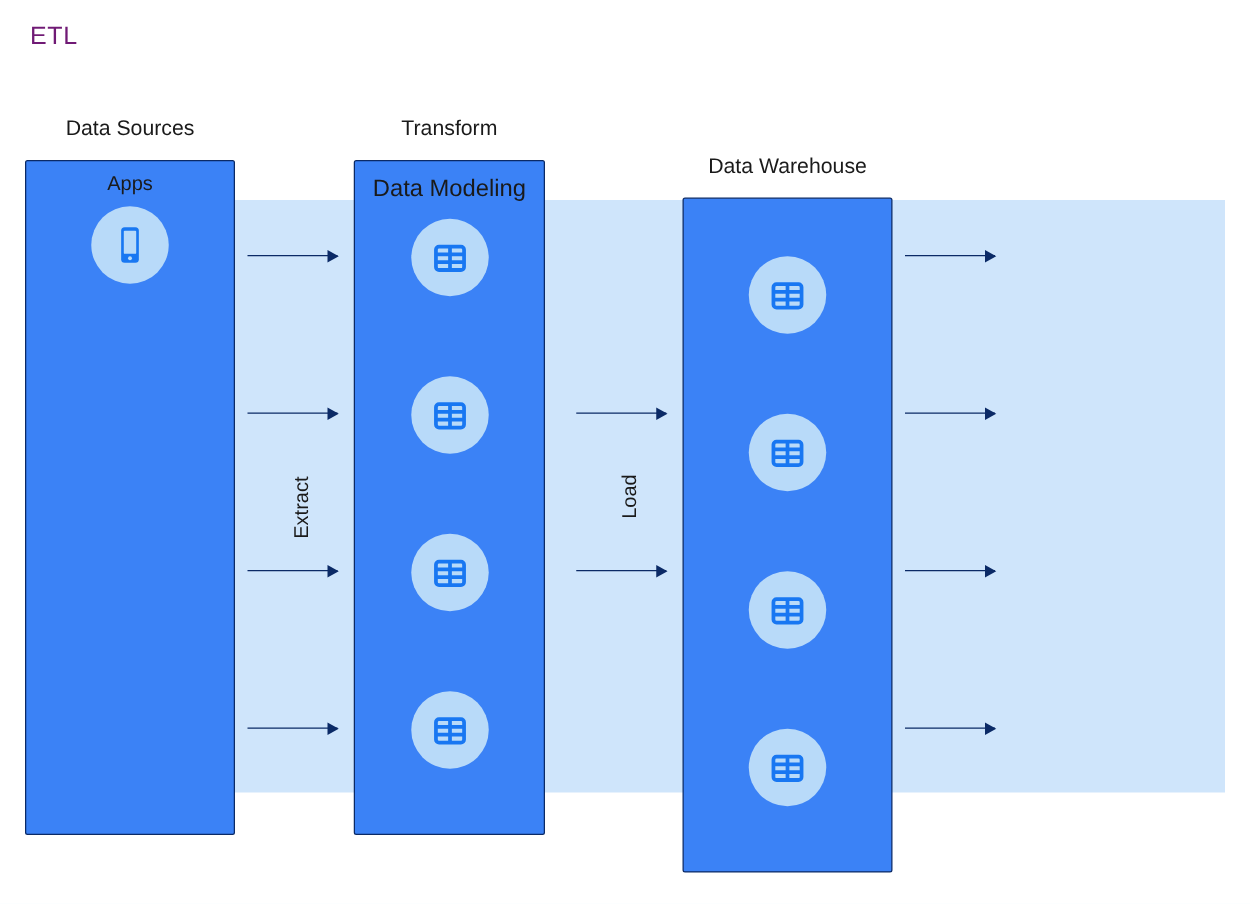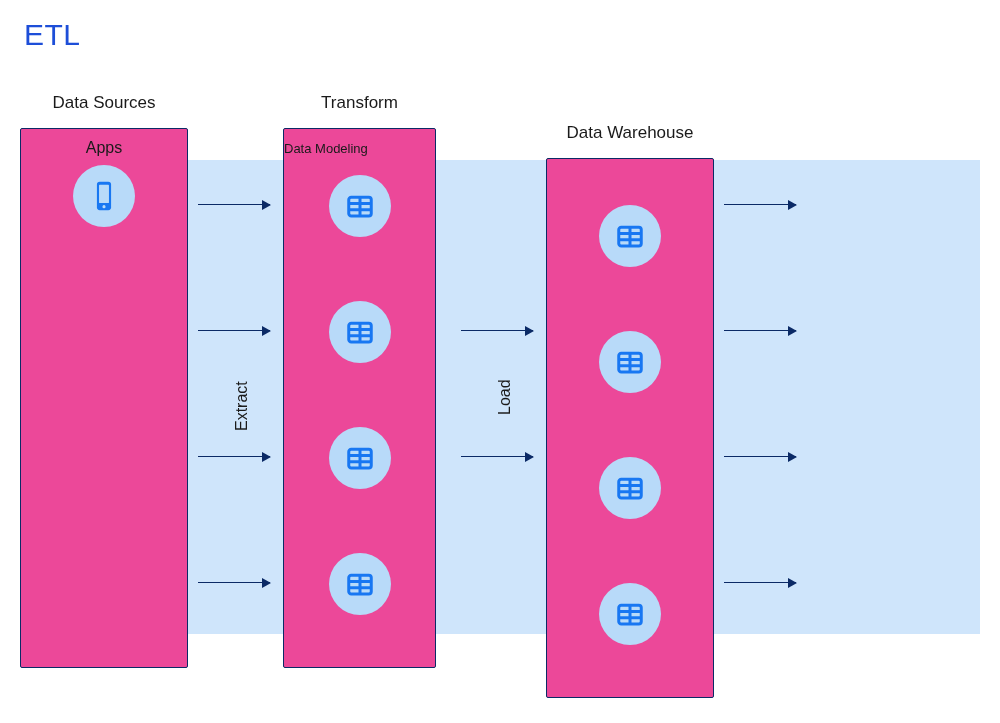--- a/index.html
+++ b/index.html
@@ -13,56 +13,56 @@
   }
   .page {
     position: relative;
     width: 1000px;
     height: 723px;
   }
   .title {
     position: absolute;
     top: 18px;
     left: 24px;
-    font-size: 30px;
+    font-size: 20px;
     font-weight: 400;
     letter-spacing: 0.5px;
-    color: #1d4ed8;
+    color: #701a75;
   }
   .flow-band {
     position: absolute;
     top: 160px;
     left: 20px;
     width: 960px;
     height: 474px;
     background: #cfe5fb;
   }
   .col {
     position: absolute;
-    background: #ec4899;
+    background: #3b82f6;
     border: 1.5px solid #0b2a66;
     border-radius: 2px;
     box-sizing: border-box;
   }
   .col-title {
     position: absolute;
     top: -36px;
     left: 0;
     width: 100%;
     text-align: center;
     font-size: 17px;
     color: #1a1a1a;
   }
   .col-subtitle {
     position: absolute;
     top: 12px;
     left: 0;
     width: 100%;
-    text-align: left;
-    font-size: 13px;
+    text-align: center;
+    font-size: 19px;
     color: #1a1a1a;
   }
   .icon-stack {
     position: absolute;
     left: 0;
     width: 100%;
     display: flex;
     flex-direction: column;
     align-items: center;
   }

